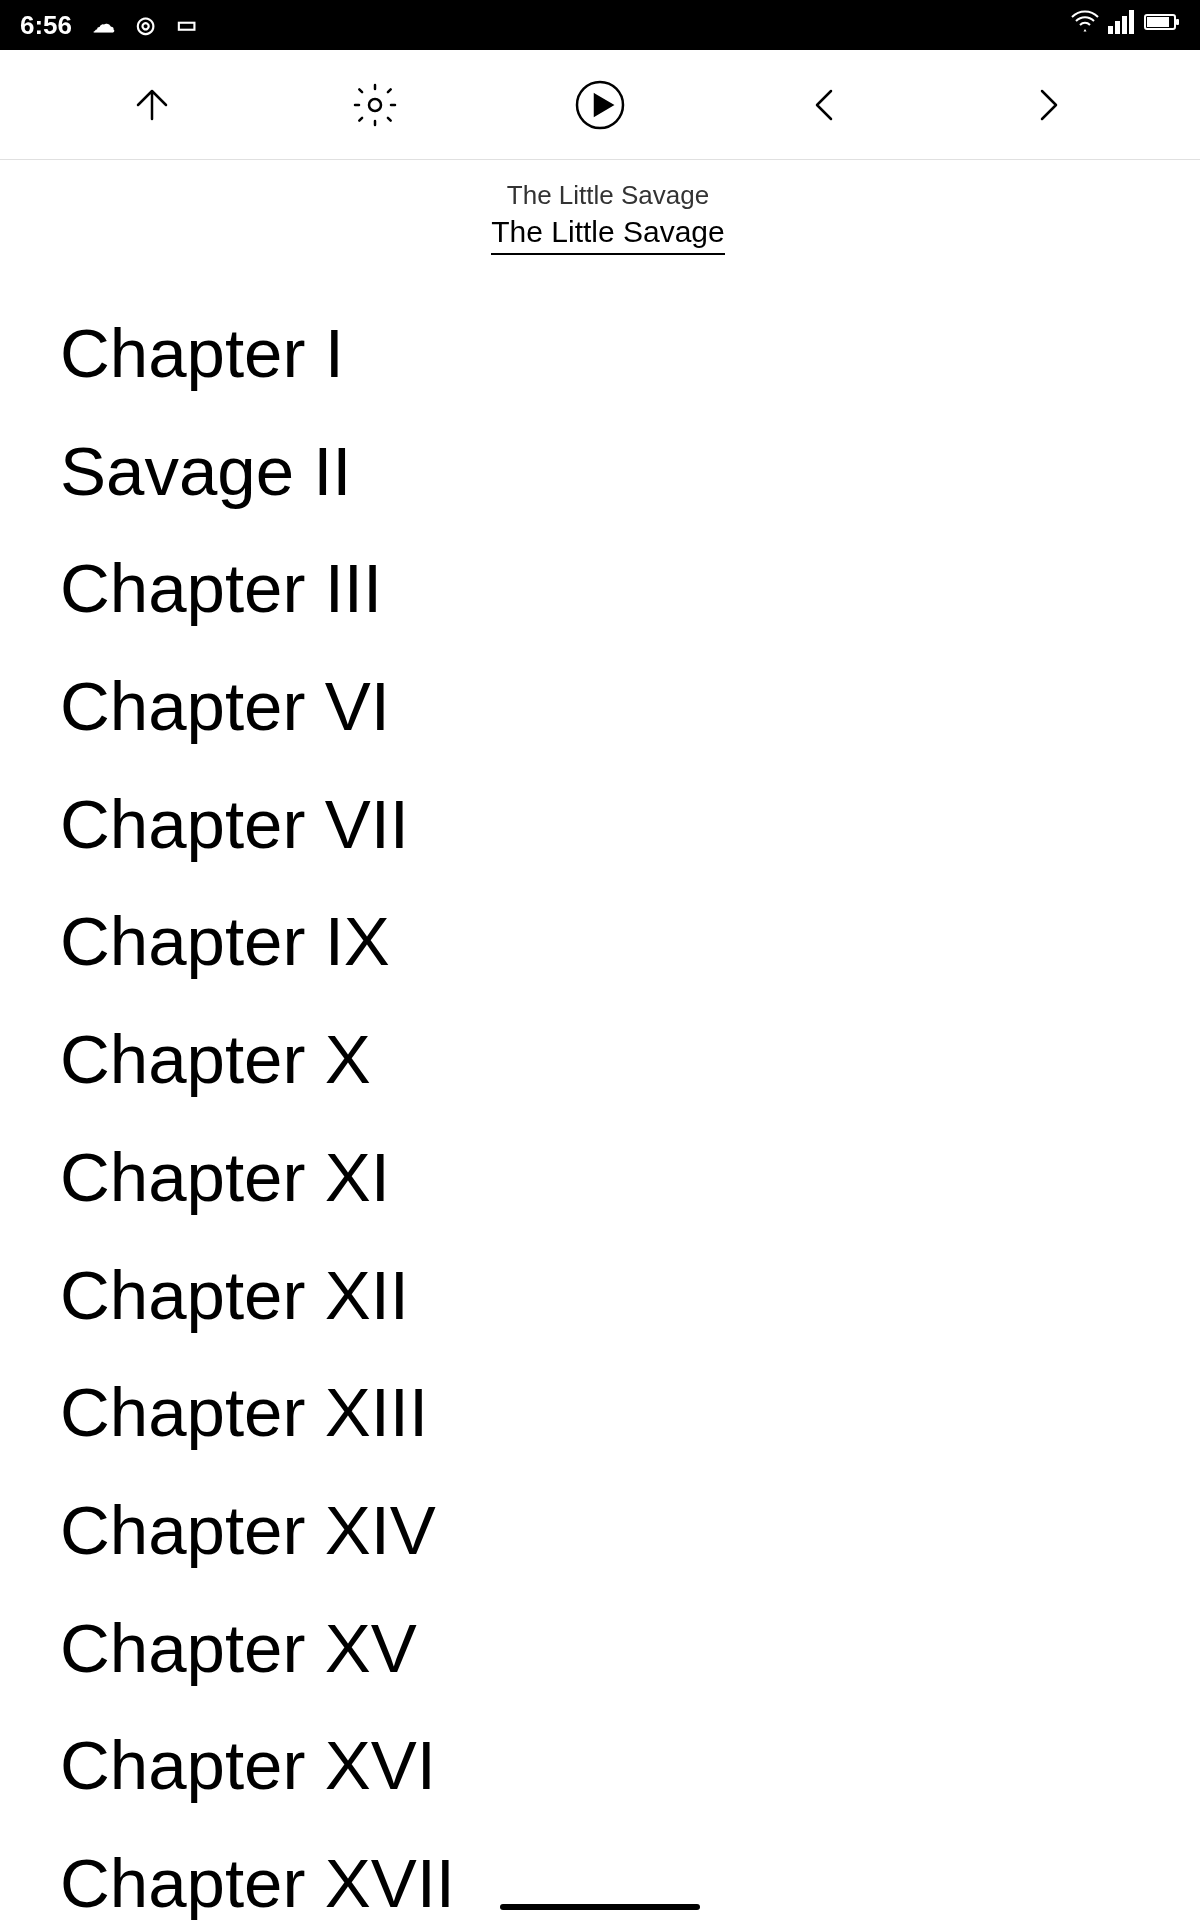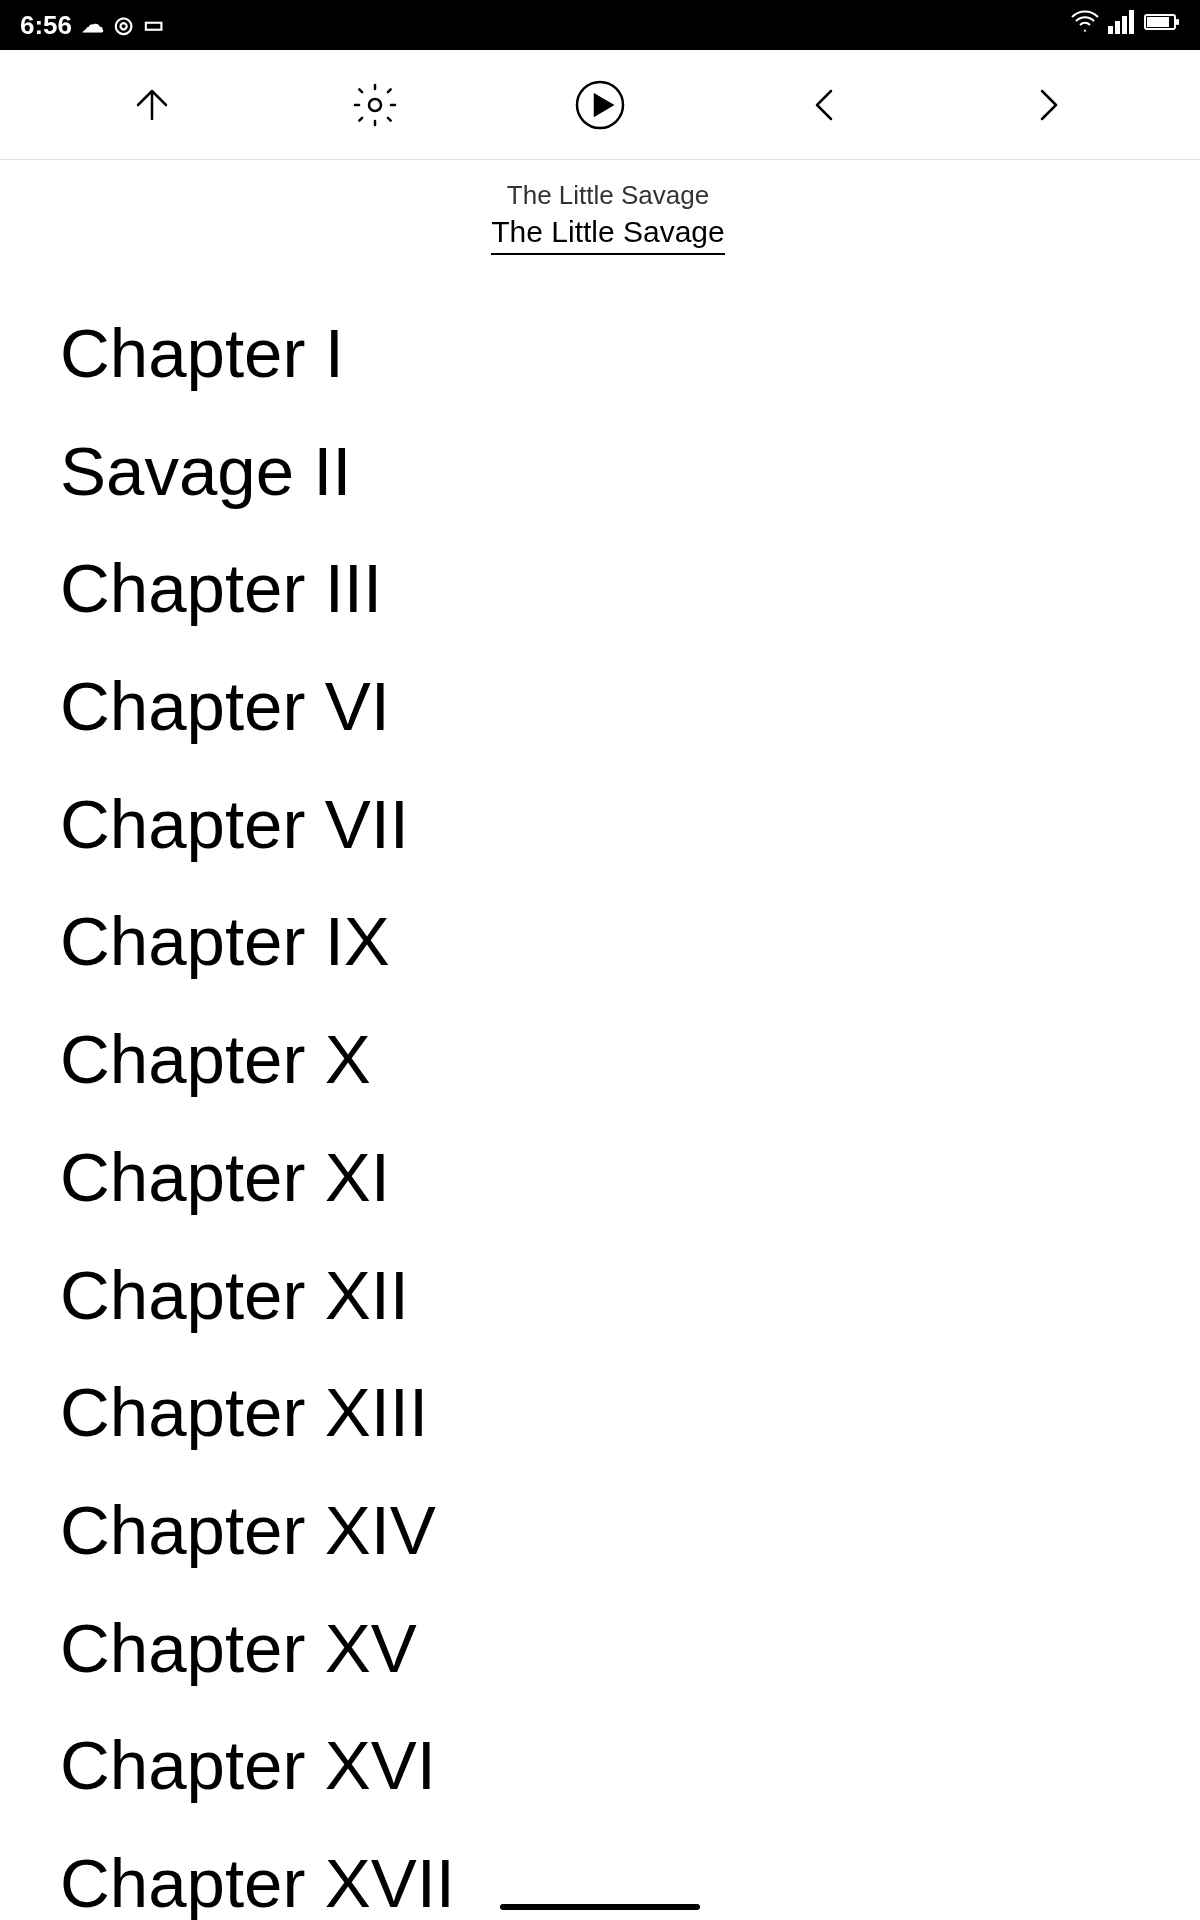--- a/index.html
+++ b/index.html
@@ -24,21 +24,21 @@
       background: #000000;
       display: flex;
       align-items: center;
       justify-content: space-between;
       padding: 0 20px;
     }
 
     .status-left {
       display: flex;
       align-items: center;
-      gap: 10px;
+      gap: 21px;
       color: #ffffff;
       font-size: 26px;
       font-weight: 600;
     }
 
     .status-right {
       display: flex;
       align-items: center;
       gap: 8px;
     }

